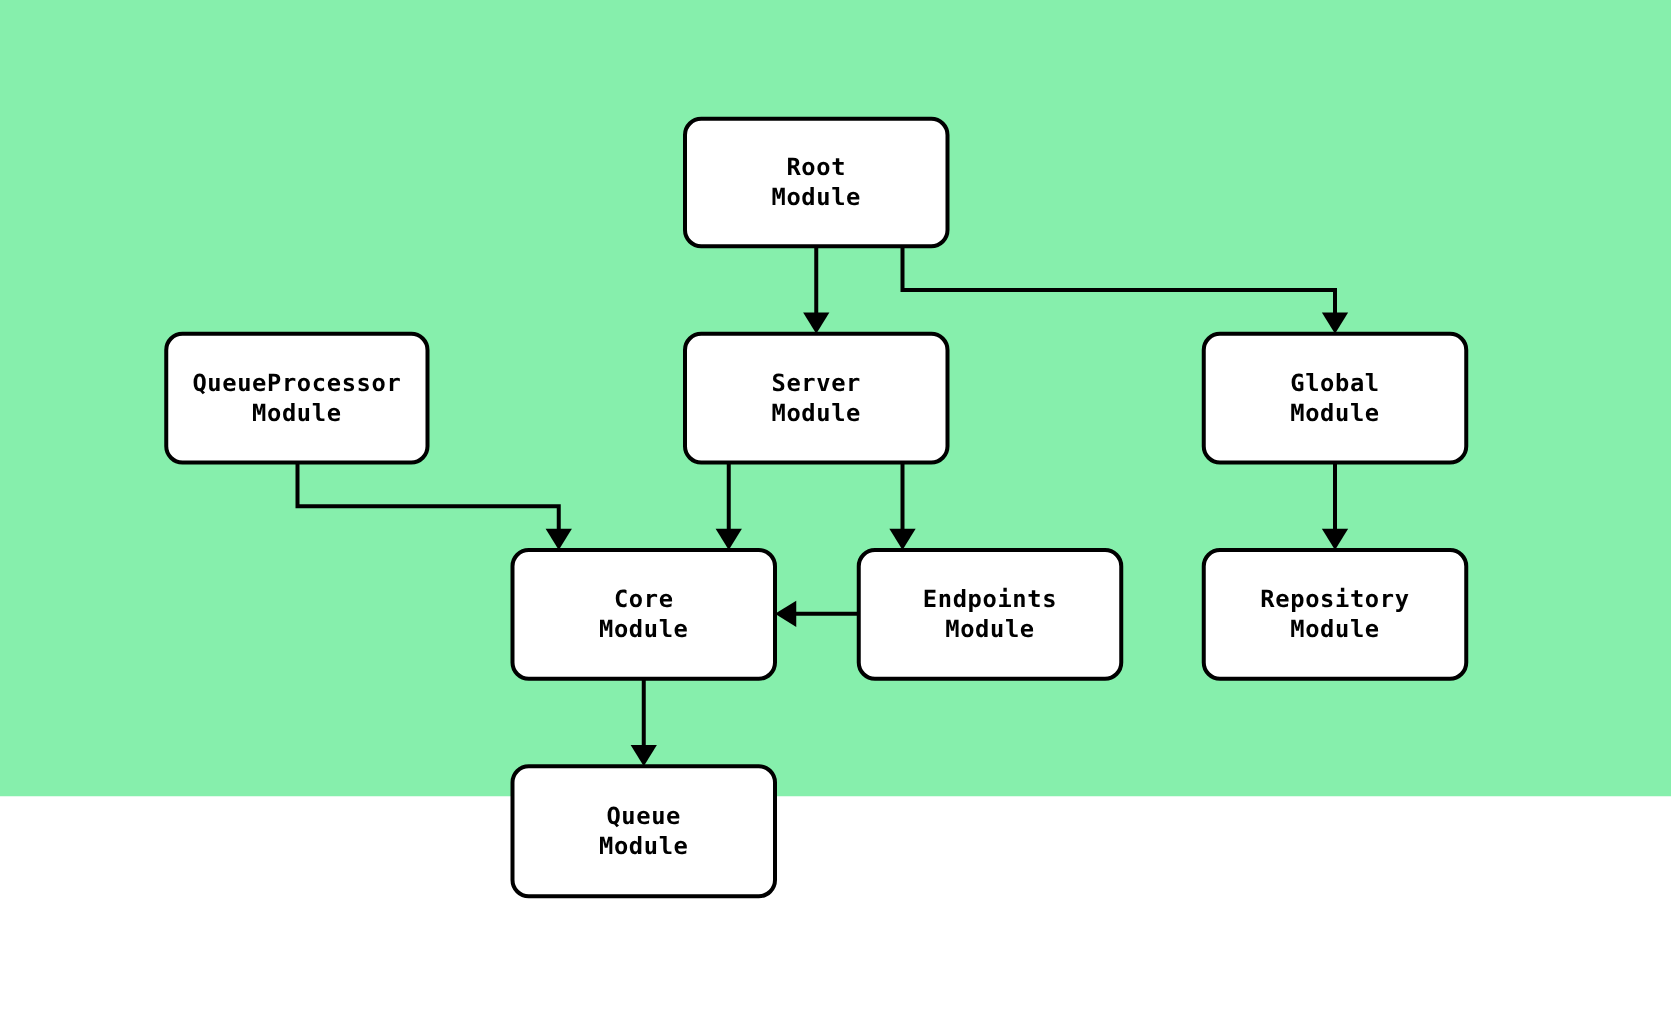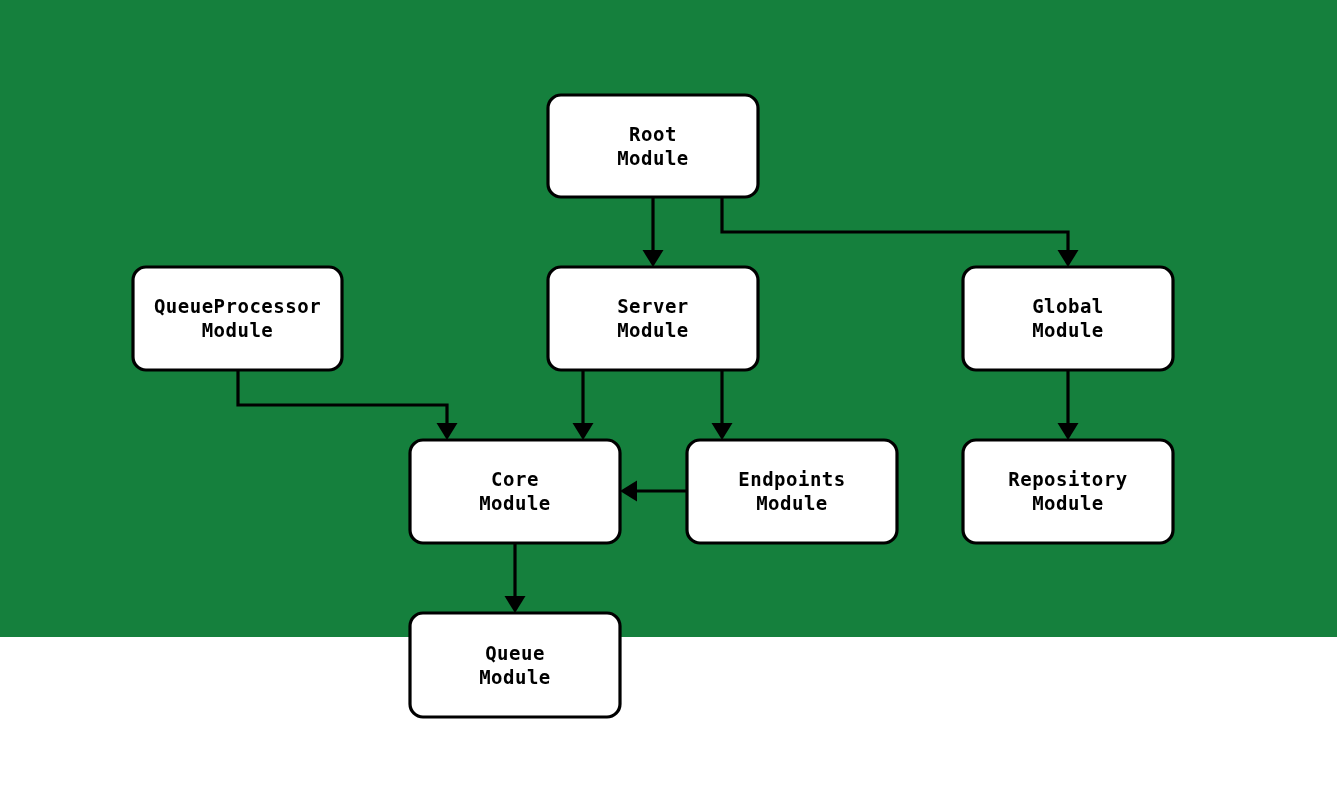--- a/index.html
+++ b/index.html
@@ -11,21 +11,21 @@
   body {
     width: 1337px;
     height: 809px;
     font-family: "DejaVu Sans Mono", "Liberation Mono", monospace;
     overflow: hidden;
   }
   #diagram-root {
     position: relative;
     width: 1337px;
     height: 637px;
-    background: #15803d;
+    background: #86efac;
   }
   svg#diagram-canvas {
     display: block;
     width: 1337px;
     height: 809px;
   }
   .node-box {
     fill: #ffffff;
     stroke: #000000;
     stroke-width: 3.2;

